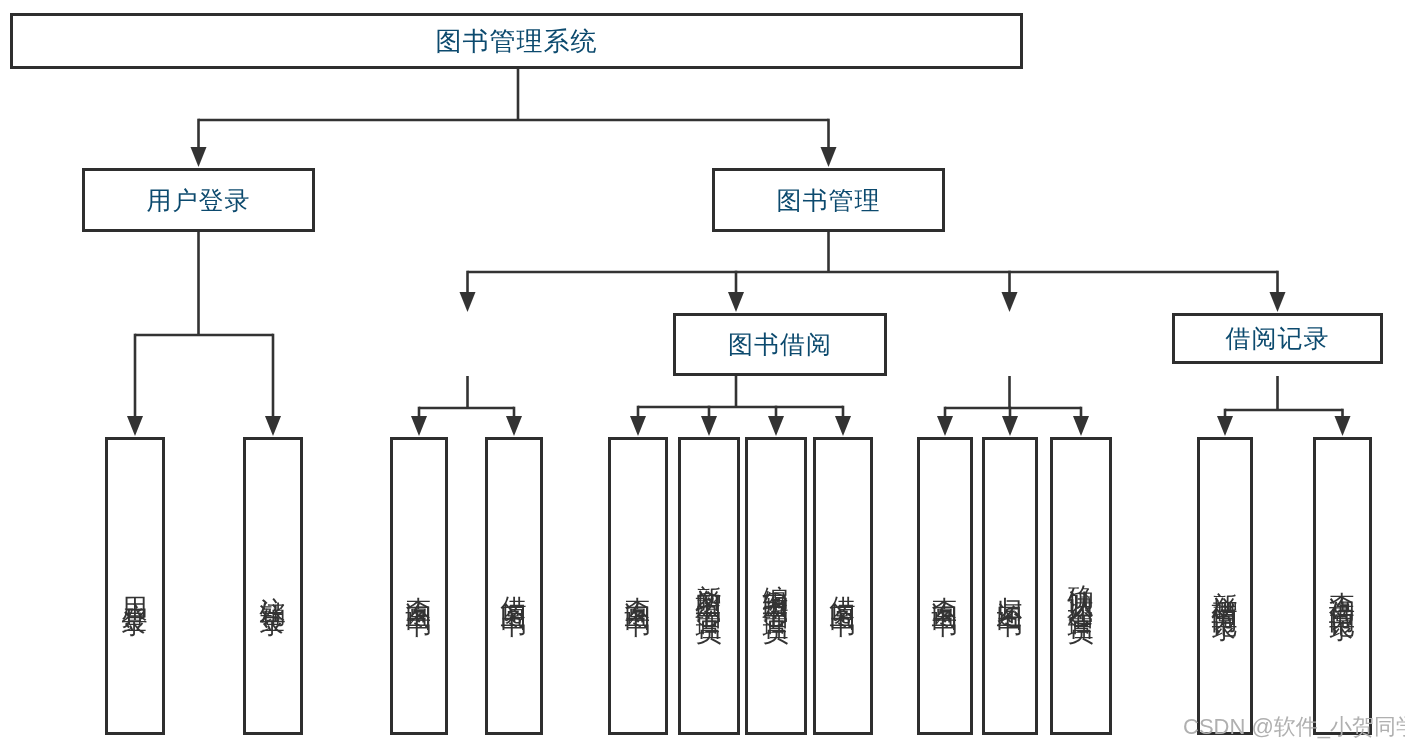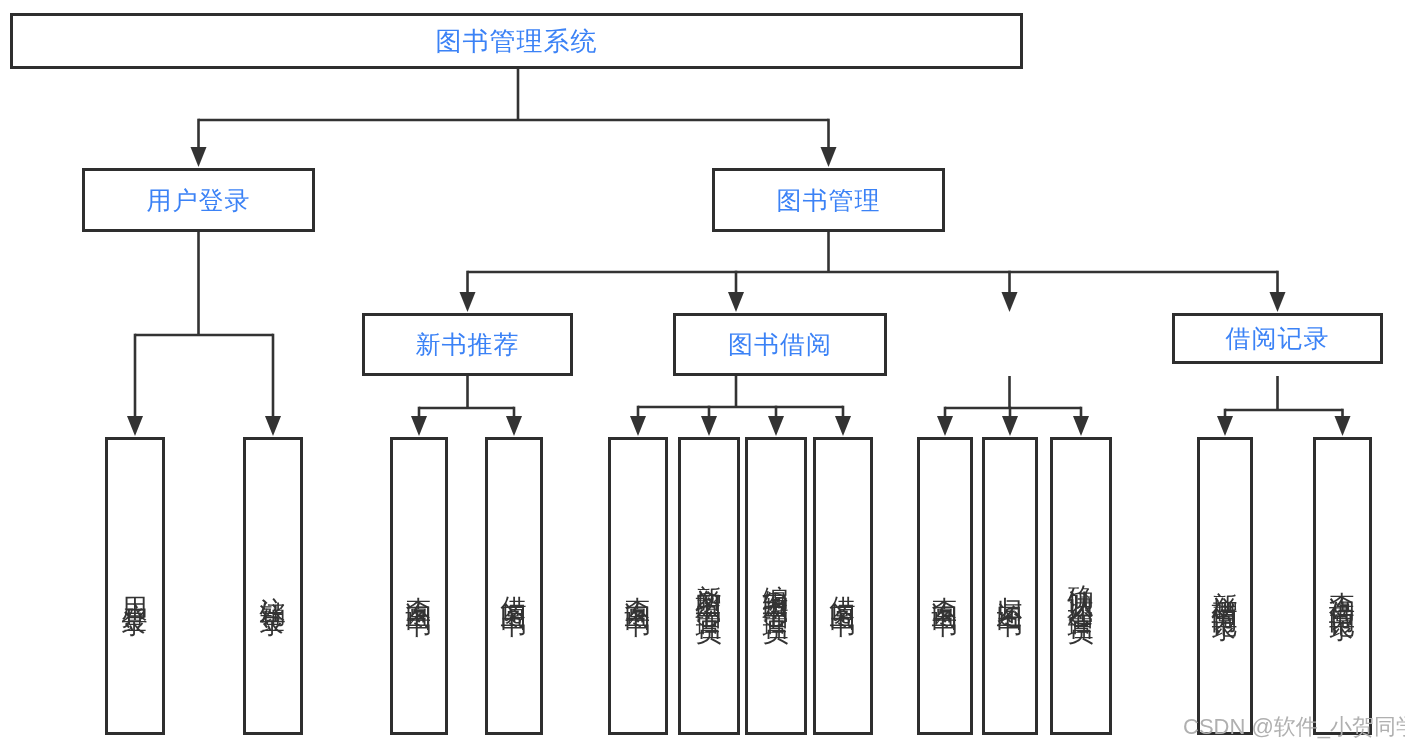--- a/index.html
+++ b/index.html
@@ -23,21 +23,21 @@
     background: #ffffff;
     display: flex;
     align-items: center;
     justify-content: center;
     color: #333333;
   }
   .hlabel {
     font-size: 25px;
     letter-spacing: 1px;
     white-space: nowrap;
-    color: #3b82f6;
+    color: #0c4a6e;
   }
   .root .hlabel { font-size: 26px; }
   .vlabel {
     writing-mode: vertical-rl;
     text-orientation: mixed;
     font-size: 26px;
     letter-spacing: 5px;
     line-height: 1;
     color: #333333;
     white-space: nowrap;
@@ -137,23 +137,20 @@
     <span class="hlabel">图书管理系统</span>
   </div>
 
   <div class="box" style="left:82px; top:168px; width:233px; height:64px;">
     <span class="hlabel">用户登录</span>
   </div>
   <div class="box" style="left:712px; top:168px; width:233px; height:64px;">
     <span class="hlabel">图书管理</span>
   </div>
 
-  <div class="box" style="left:362px; top:313px; width:211px; height:63px;">
-    <span class="hlabel">新书推荐</span>
-  </div>
   <div class="box" style="left:629px; top:313px; width:214px; height:63px;margin-left:44px;">
     <span class="hlabel">图书借阅</span>
   </div>
   <div class="box" style="left:1172px; top:313px; width:211px; height:51px;">
     <span class="hlabel">借阅记录</span>
   </div>
 
   <div class="box" style="left:105px; top:437px; width:60px; height:298px;">
     <span class="vlabel">用户登录</span>
   </div>

